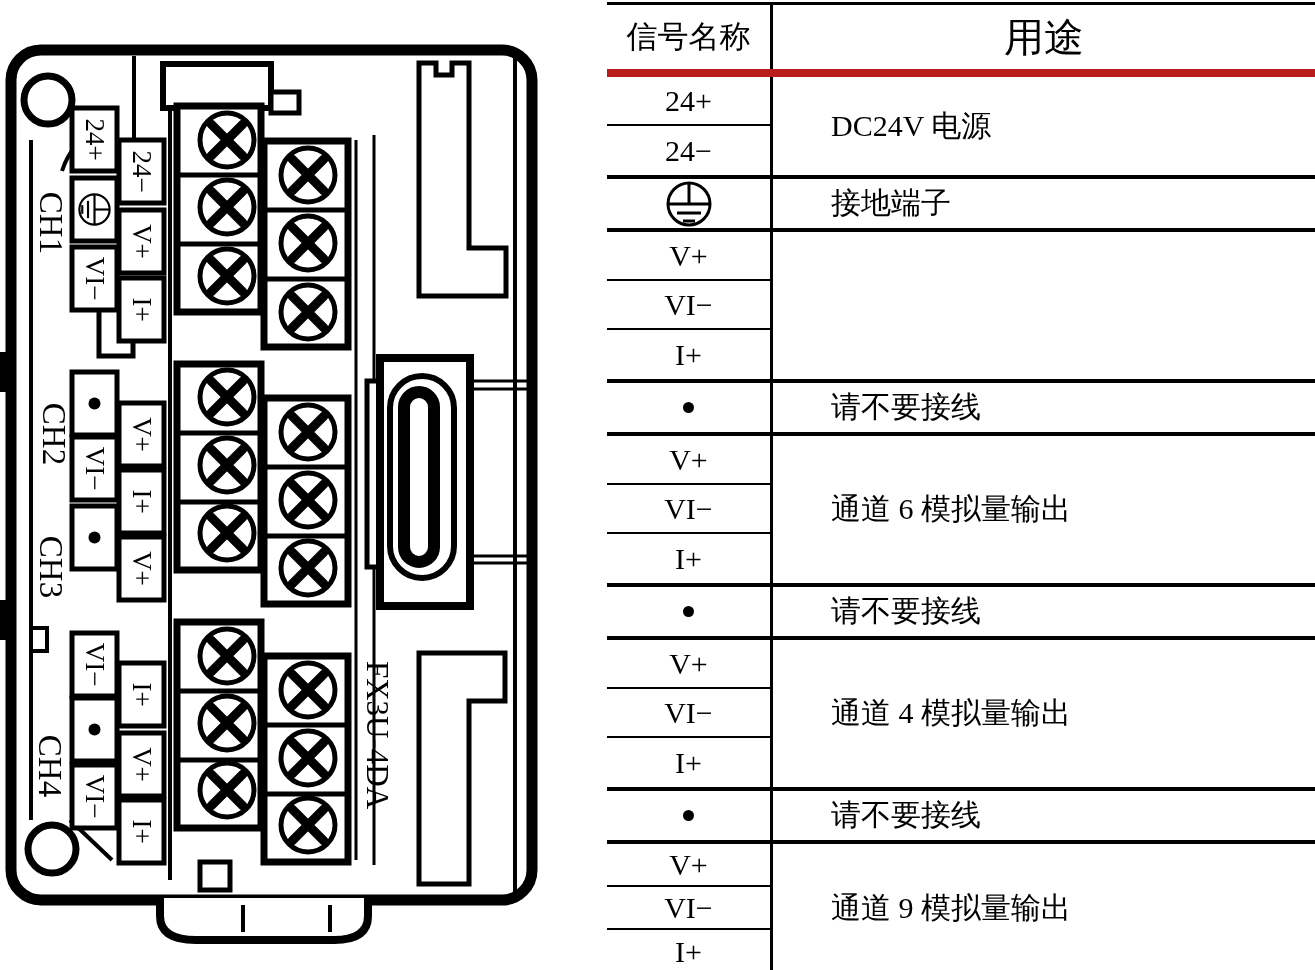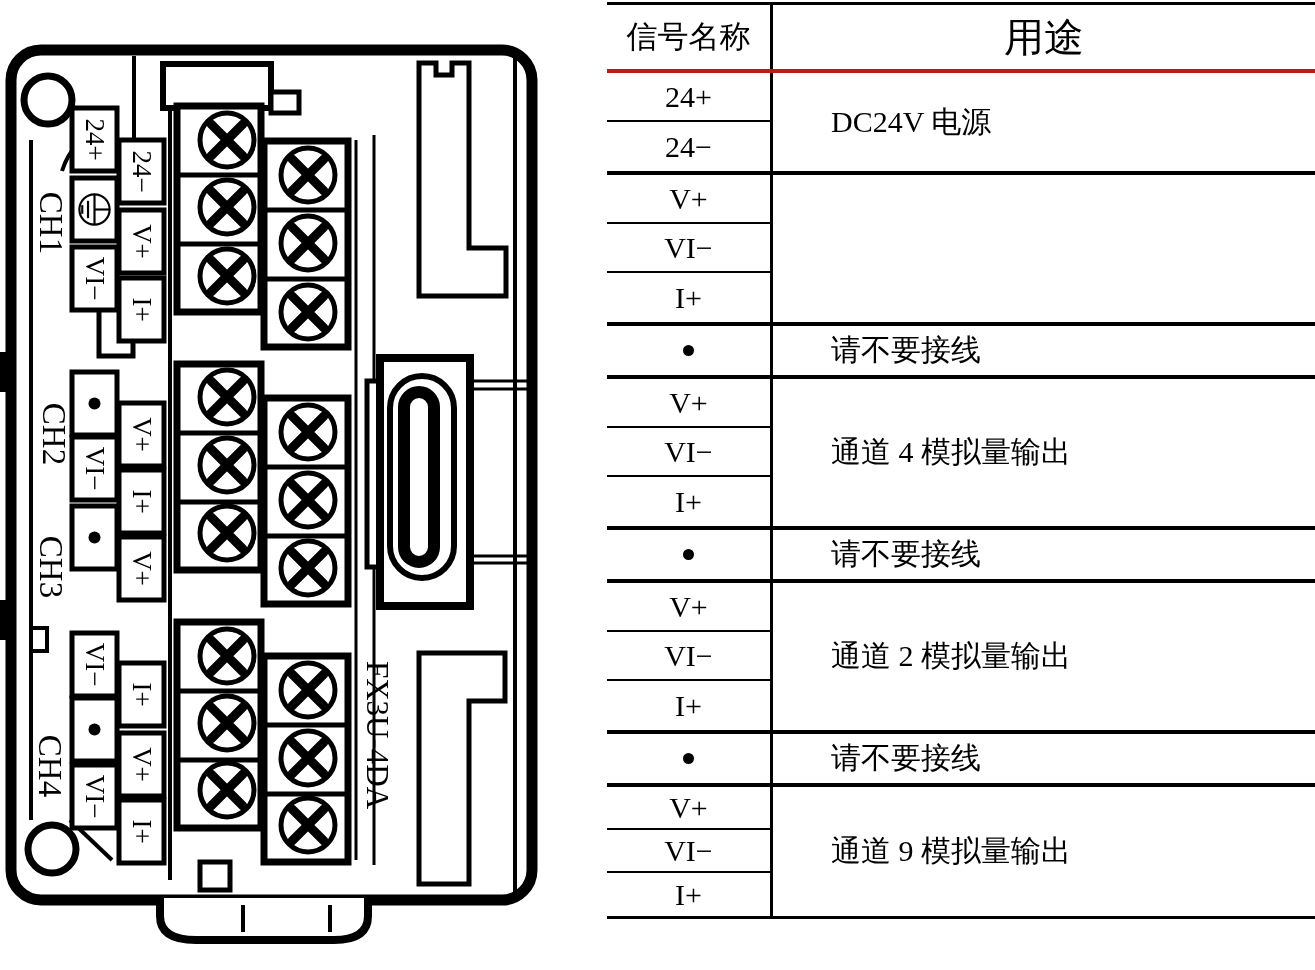--- a/index.html
+++ b/index.html
@@ -6,21 +6,21 @@
   #page{position:relative;width:1315px;height:970px;background:#fff;overflow:hidden;
         font-family:"Liberation Serif","DejaVu Serif",serif;color:#000;}
   
   #module-wrap{position:absolute;left:0;top:0;width:560px;height:970px;}
   #module-svg .ln{stroke:#000;fill:none;}
   #module-svg .fw{stroke:#000;fill:#fff;}
   #module-svg .fb{fill:#000;stroke:none;}
   #module-svg text{fill:#000;stroke:none;font-family:"Liberation Serif","DejaVu Serif",serif;}
   
   #signal-table{position:absolute;left:607px;top:2px;right:0;border-top:3px solid #000;}
-  .thead{display:flex;height:64px;border-bottom:4px solid #b91c1c;}
+  .thead{display:flex;height:64px;border-bottom:8px solid #b91c1c;}
   .th1{width:166px;border-right:3px solid #000;box-sizing:border-box;
        display:flex;align-items:center;justify-content:center;font-size:31px;}
   .th2{flex:1;display:flex;align-items:center;justify-content:center;font-size:40px;}
   .tgroup{display:flex;border-bottom:4px solid #000;}
   .tgroup.last{border-bottom:3px solid #000;}
   .sigcol{width:166px;border-right:3px solid #000;box-sizing:border-box;}
   .sigrow{height:49px;display:flex;align-items:center;justify-content:center;
           border-bottom:2px solid #000;box-sizing:border-box;font-size:30px;}
   .sigrow:last-child{border-bottom:none;}
   .tgroup.last .sigrow{height:43px;}
@@ -274,56 +274,72 @@
     <div id="tbody">
         <div class="tgroup">
           <div class="sigcol">
             <div class="sigrow">24+</div>
             <div class="sigrow">24−</div>
           </div>
           <div class="purpose">DC24V 电源</div>
         </div>
         <div class="tgroup">
           <div class="sigcol">
+            <div class="sigrow">
+              <svg width="46" height="46" viewBox="-23 -23 46 46">
+                <g>
+                  <circle r="21" fill="none" stroke="#000" stroke-width="3"></circle>
+                  <line x1="0" y1="-21" x2="0" y2="0" stroke="#000" stroke-width="3"></line>
+                  <line x1="-21" y1="0" x2="21" y2="0" stroke="#000" stroke-width="3"></line>
+                  <line x1="-12" y1="9" x2="12" y2="9" stroke="#000" stroke-width="3"></line>
+                  <line x1="-6" y1="17" x2="6" y2="17" stroke="#000" stroke-width="3"></line>
+                </g>
+              </svg>
+            </div>
+          </div>
+          <div class="purpose">接地端子</div>
+        </div>
+        <div class="tgroup">
+          <div class="sigcol">
             <div class="sigrow">V+</div>
             <div class="sigrow">VI−</div>
             <div class="sigrow">I+</div>
           </div>
         </div>
         <div class="tgroup">
           <div class="sigcol">
             <div class="sigrow">
               <span class="dot"></span>
             </div>
           </div>
           <div class="purpose">请不要接线</div>
         </div>
         <div class="tgroup">
           <div class="sigcol">
             <div class="sigrow">V+</div>
             <div class="sigrow">VI−</div>
             <div class="sigrow">I+</div>
           </div>
-          <div class="purpose">通道 4 模拟量输出</div>
+          <div class="purpose">通道 6 模拟量输出</div>
         </div>
         <div class="tgroup">
           <div class="sigcol">
             <div class="sigrow">
               <span class="dot"></span>
             </div>
           </div>
           <div class="purpose">请不要接线</div>
         </div>
         <div class="tgroup">
           <div class="sigcol">
             <div class="sigrow">V+</div>
             <div class="sigrow">VI−</div>
             <div class="sigrow">I+</div>
           </div>
-          <div class="purpose">通道 2 模拟量输出</div>
+          <div class="purpose">通道 4 模拟量输出</div>
         </div>
         <div class="tgroup">
           <div class="sigcol">
             <div class="sigrow">
               <span class="dot"></span>
             </div>
           </div>
           <div class="purpose">请不要接线</div>
         </div>
         <div class="tgroup last">

